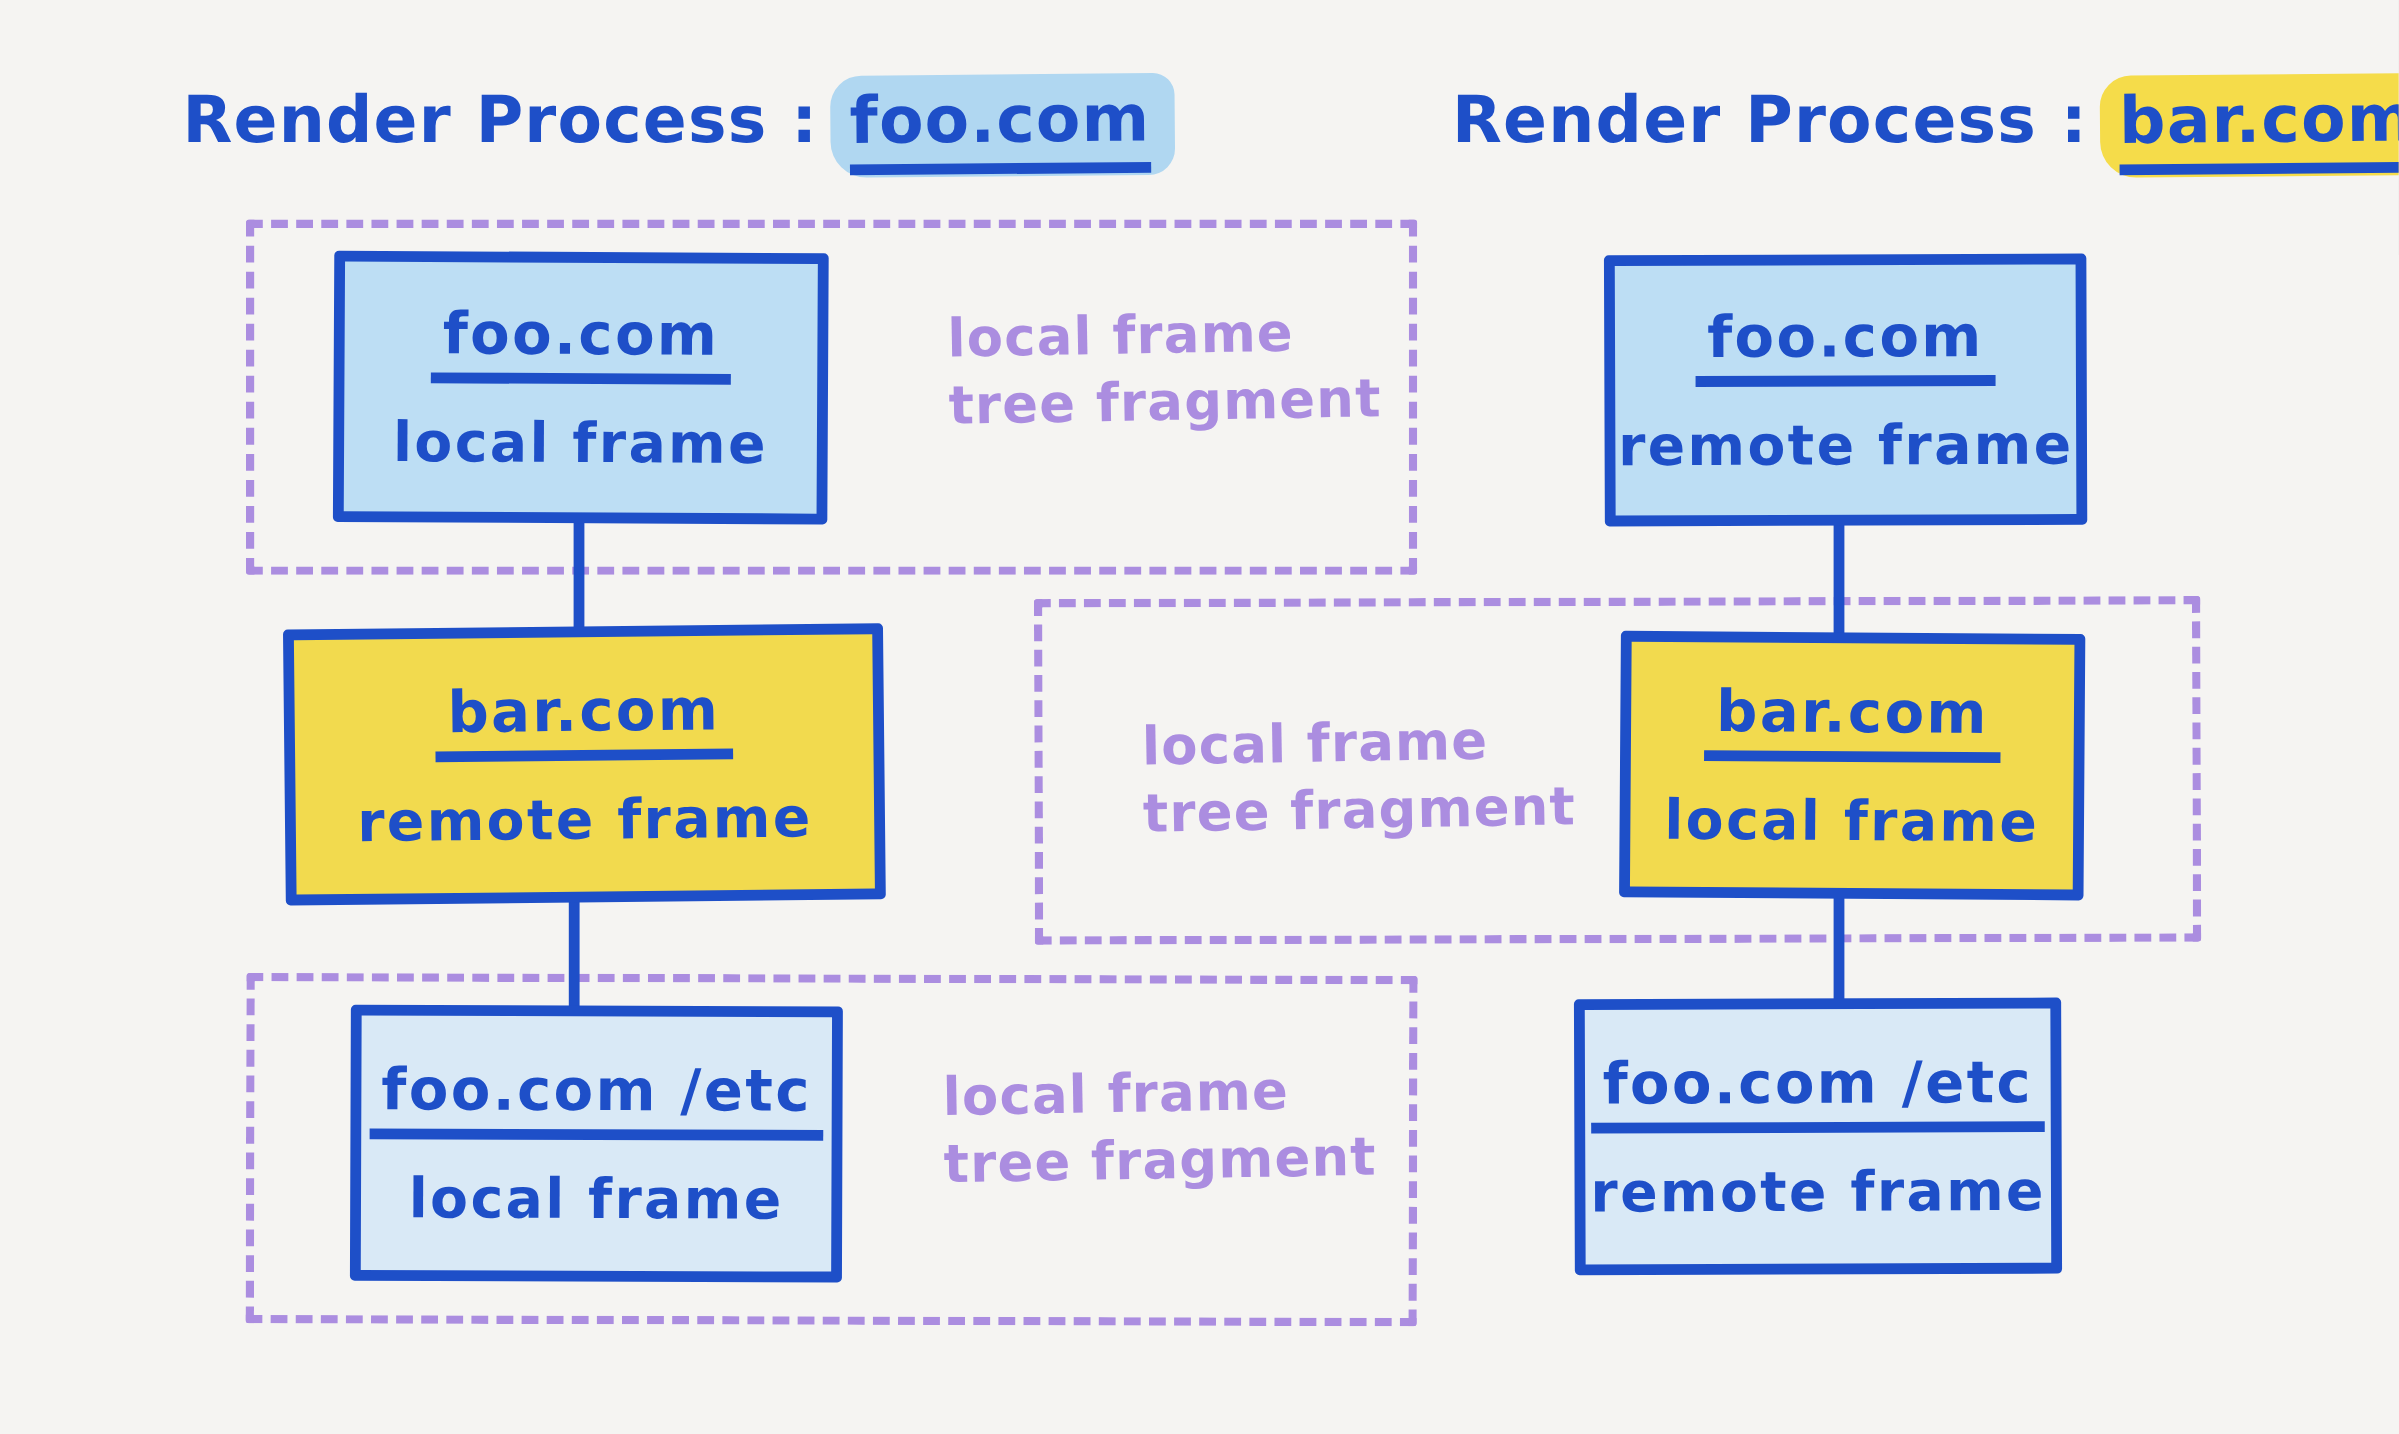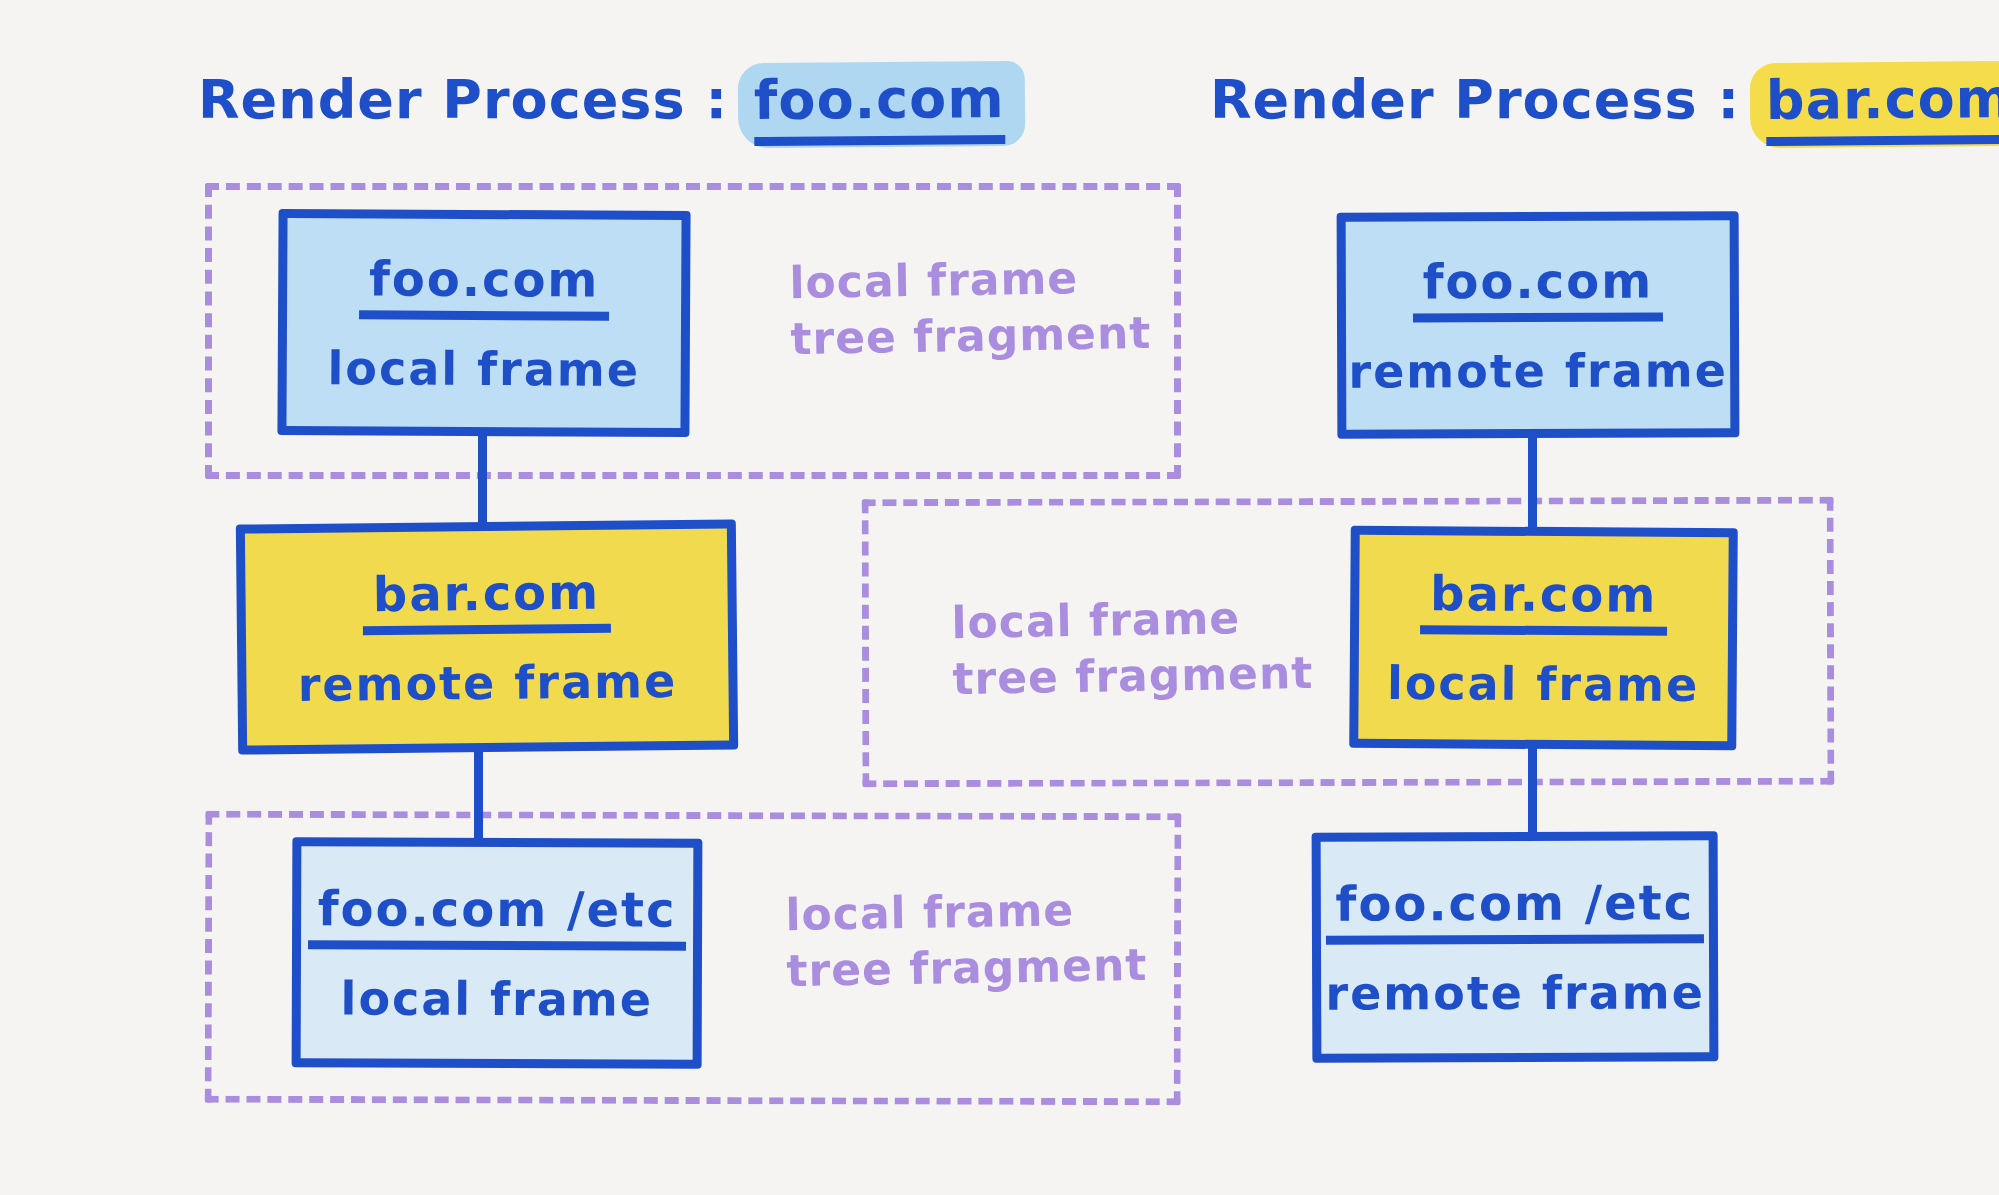--- a/index.html
+++ b/index.html
@@ -21,21 +21,21 @@
     font-family:"DejaVu Sans", sans-serif;
     color:var(--ink-blue);
   }
   
   .proc-title{
     position:absolute;
     font-size:54px;font-weight:700;letter-spacing:1px;
     white-space:nowrap;
     color:var(--ink-blue);
   }
-  .title-left{left:152px;top:62px;margin-left:46px;}
+  .title-left{left:152px;top:62px;}
   .title-right{left:1210px;top:62px;}
   .hl{
     display:inline-block;
     padding:6px 20px 2px 16px;
     margin-left:10px;
     border-radius:26px 18px 22px 30px;
     transform:rotate(-0.5deg);
   }
   .hl-blue{background:var(--highlight-blue);}
   .hl-yellow{background:var(--highlight-yellow);}

